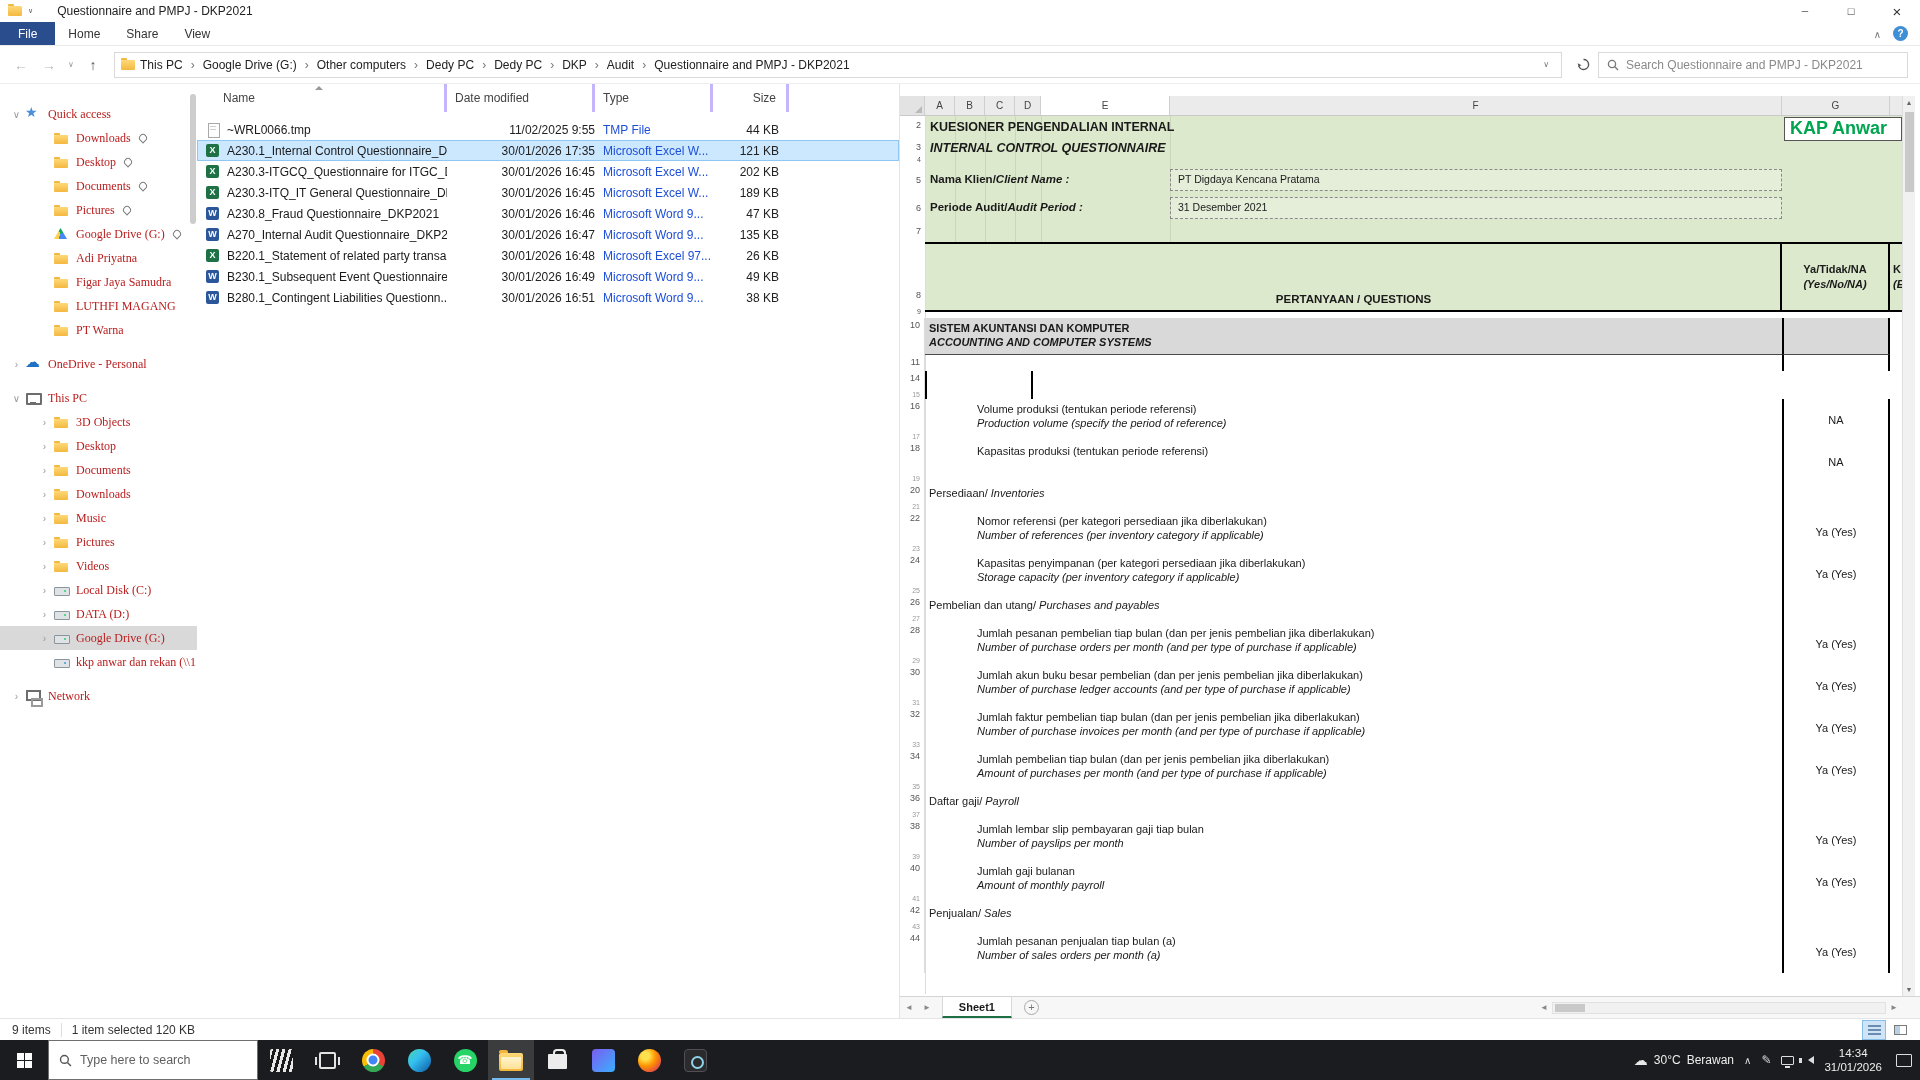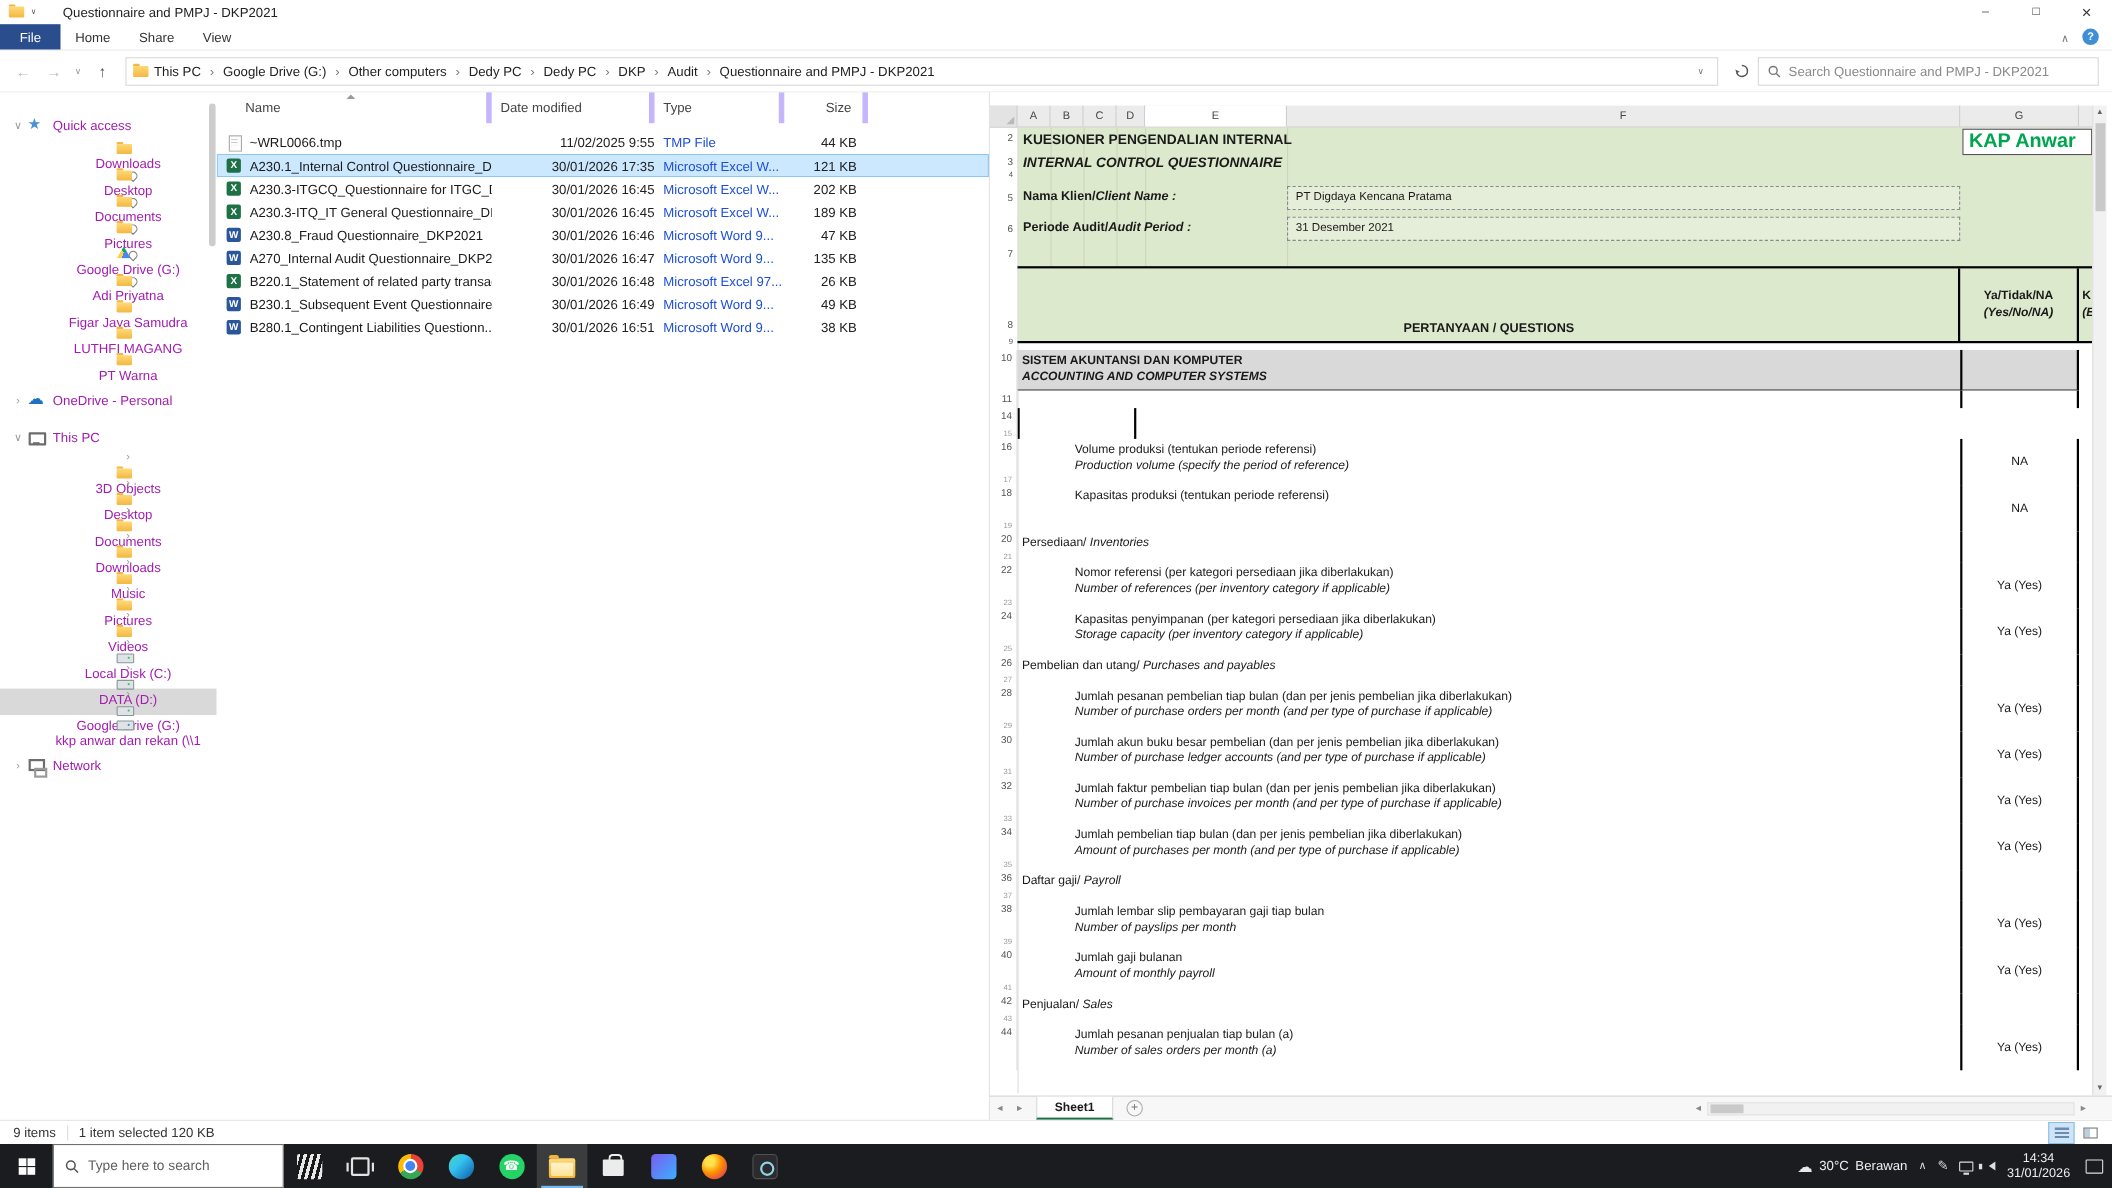--- a/index.html
+++ b/index.html
@@ -51,26 +51,26 @@
 .search-field input{border:none;outline:none;flex:1;font-size:12px;color:#444;font-family:inherit;background:transparent;}
 .search-field input::placeholder{color:#8a8a8a;}
 
 
 .main{display:flex;height:934px;}
 
 
 .sidebar{width:197px;position:relative;padding-top:8px;overflow:hidden;}
 .side-item{height:24px;display:flex;align-items:center;white-space:nowrap;}
 .side-item.lv0{padding-left:8px;}
-.side-item.lv1{padding-left:36px;flex-direction:column;}
+.side-item.lv1{padding-left:36px;}
 .side-item.grp{margin-top:10px;}
 .side-item.sel{background:#d9d9d9;}
 .side-item .chev{width:17px;font-size:10px;color:#9a9a9a;text-align:center;flex:none;}
 .side-item .icon{margin-right:7px;}
-.side-item .lbl{color:#a21caf;}
+.side-item .lbl{color:#b91c1c;font-family:Liberation Serif, serif;}
 .pin{display:none;width:8px;height:8px;border:1px solid #7d7d7d;border-radius:50% 50% 50% 0;transform:rotate(-45deg);margin-left:8px;flex:none;}
 .pin.show{display:inline-block;}
 .side-scroll{position:absolute;right:1px;top:10px;width:6px;height:130px;background:#cdcdcd;border-radius:3px;}
 
 
 .icon{display:inline-block;width:16px;height:16px;position:relative;flex:none;}
 .icon.folder::before,.icon.desktop::before,.icon.doc::before,.icon.download::before,.icon.music::before,
 .icon.pictures::before,.icon.videos::before,.icon.objects::before{content:"";position:absolute;left:1px;top:5px;width:14px;height:9px;background:linear-gradient(#ffd977,#f3b841);border-radius:1px;}
 .icon.folder::after,.icon.desktop::after,.icon.doc::after,.icon.download::after,.icon.music::after,
 .icon.pictures::after,.icon.videos::after,.icon.objects::after{content:"";position:absolute;left:1px;top:3px;width:6px;height:2px;background:#f3b841;border-radius:1px 1px 0 0;}
@@ -85,21 +85,21 @@
 .icon.network::before{content:"";position:absolute;left:1px;top:2px;width:11px;height:7px;border:2px solid #6d6d6d;}
 .icon.network::after{content:"";position:absolute;left:6px;top:10px;width:8px;height:5px;border:2px solid #9a9a9a;}
 .icon.excel::before{content:"X";position:absolute;left:1px;top:1px;width:13px;height:13px;background:#1e7145;color:#fff;font-size:9px;font-weight:bold;line-height:13px;text-align:center;border-radius:2px;}
 .icon.word::before{content:"W";position:absolute;left:1px;top:1px;width:13px;height:13px;background:#2b579a;color:#fff;font-size:9px;font-weight:bold;line-height:13px;text-align:center;border-radius:2px;}
 .icon.file::before{content:"";position:absolute;left:3px;top:1px;width:10px;height:13px;background:#fdfdfd;border:1px solid #a9a9a9;}
 .icon.file::after{content:"";position:absolute;left:5px;top:4px;width:6px;height:6px;background:repeating-linear-gradient(#cfcfcf 0 1px,transparent 1px 3px);}
 
 
 .filelist{width:703px;position:relative;border-right:1px solid #e3e3e3;}
 .fl-header{height:28px;display:flex;align-items:stretch;color:#444;}
-.fl-h{display:flex;align-items:center;border-right:5px solid #c4b5fd;position:relative;padding-left:8px;}
+.fl-h{display:flex;align-items:center;border-right:3px solid #c4b5fd;position:relative;padding-left:8px;}
 .fl-h.name{width:250px;padding-left:26px;}
 .fl-h.date{width:148px;}
 .fl-h.type{width:118px;}
 .fl-h.size{width:76px;justify-content:flex-end;padding-right:10px;}
 .sort-caret{position:absolute;top:2px;left:118px;width:0;height:0;border-left:4px solid transparent;border-right:4px solid transparent;border-bottom:4px solid #999;}
 .fl-rows{margin-top:7px;}
 .frow{height:21px;display:flex;align-items:center;}
 .frow.sel{background:#cce8ff;box-shadow:inset 0 0 0 1px #8fc6f2;}
 .fc{overflow:hidden;white-space:nowrap;}
 .fc.name{width:250px;display:flex;align-items:center;gap:6px;padding-left:8px;}

